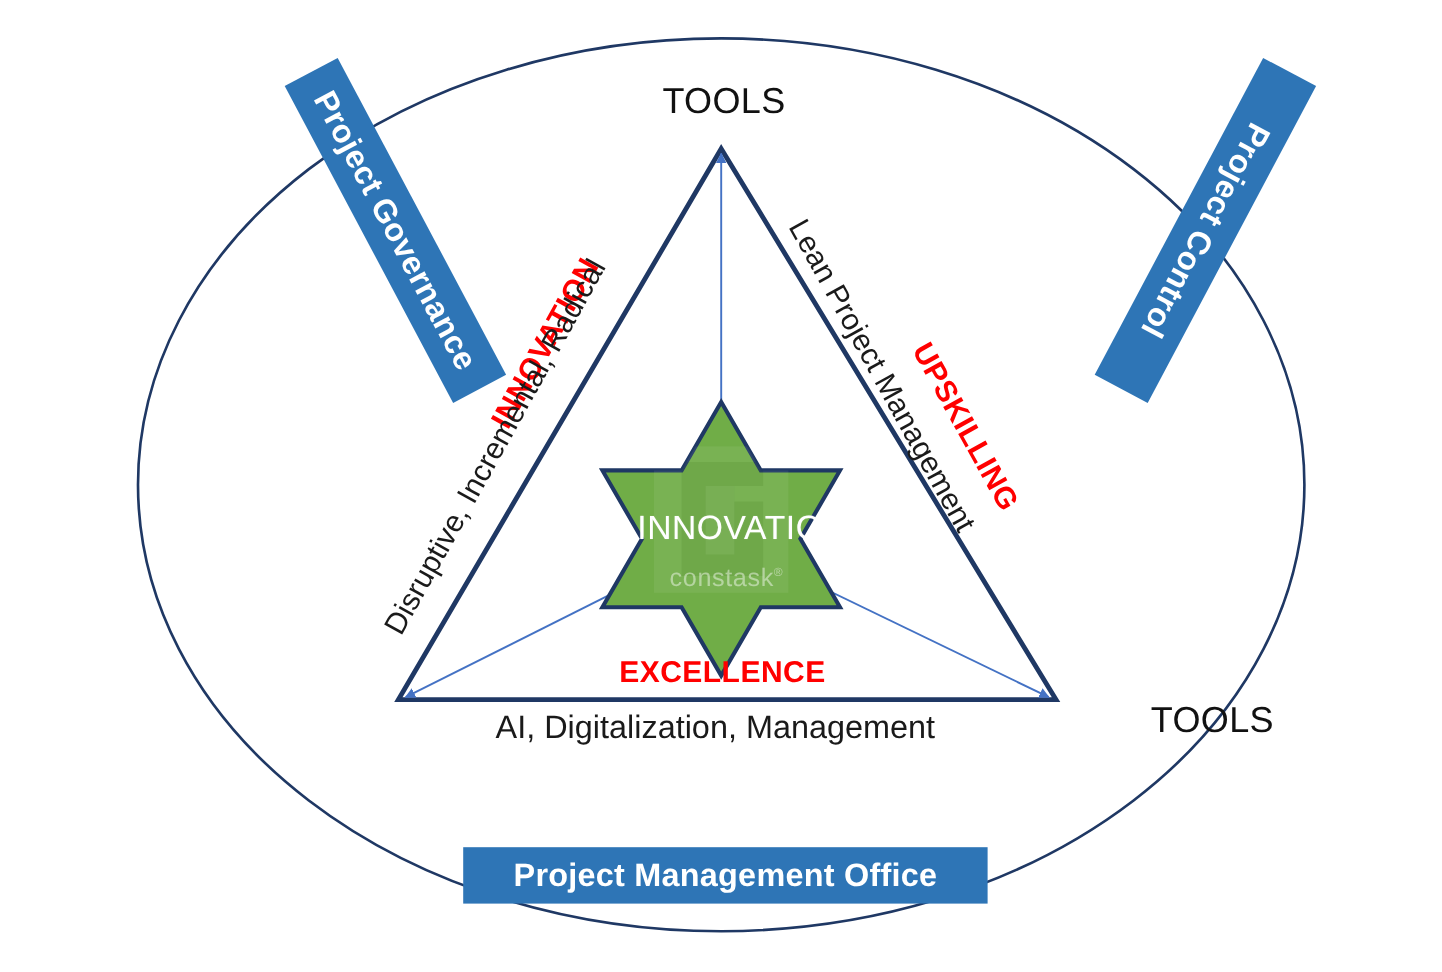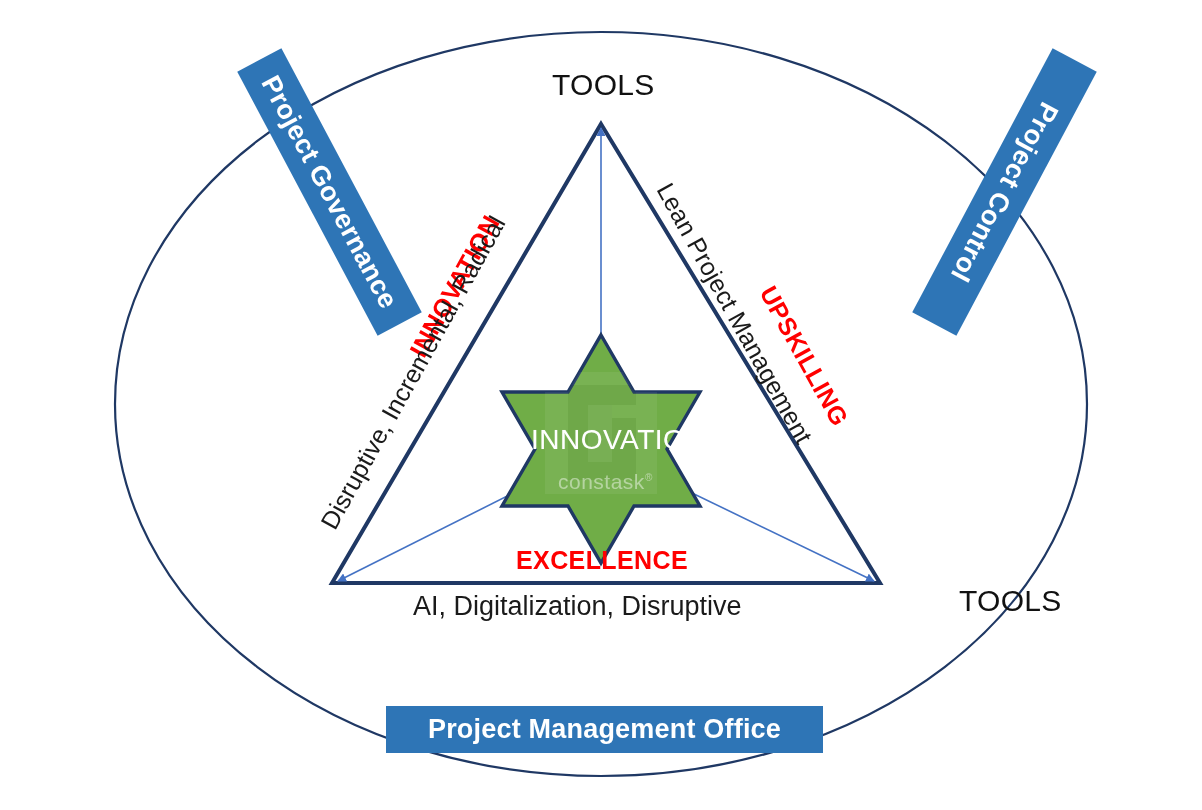--- a/index.html
+++ b/index.html
@@ -224,21 +224,21 @@
   <div class="lbl pillar-red" id="label-innovation">INNOVATION</div>
 
   <div class="lbl pillar-red" id="label-upskilling">UPSKILLING</div>
 
   <div class="lbl pillar-red" id="label-technology">EXCELLENCE</div>
 
   <div class="lbl side-desc" id="label-left-desc">Disruptive, Incremental, Radical</div>
 
   <div class="lbl side-desc" id="label-right-desc">Lean Project Management</div>
 
-  <div class="lbl side-desc" id="label-bottom-desc">AI, Digitalization, Disruptive</div>
+  <div class="lbl side-desc" id="label-bottom-desc">AI, Digitalization, Management</div>
 
   <div id="label-excellence">INNOVATION</div>
 
   <div id="watermark-text"><span>constask</span><sup>®</sup></div>
 
   <div class="banner" id="banner-governance">
     <span>Project Governance</span>
   </div>
 
   <div class="banner" id="banner-control">

